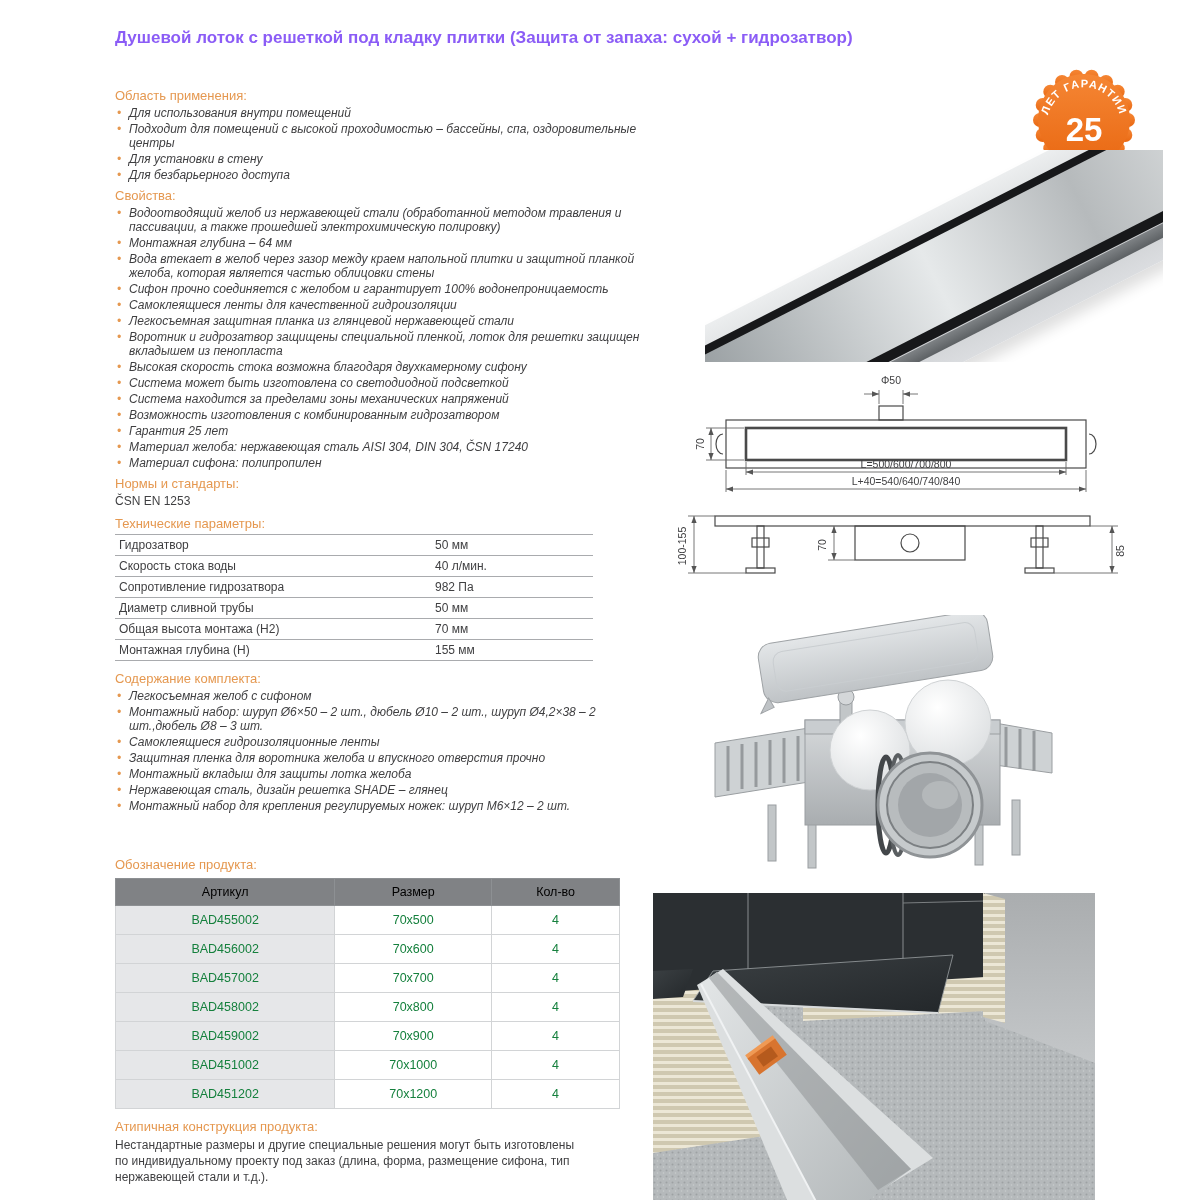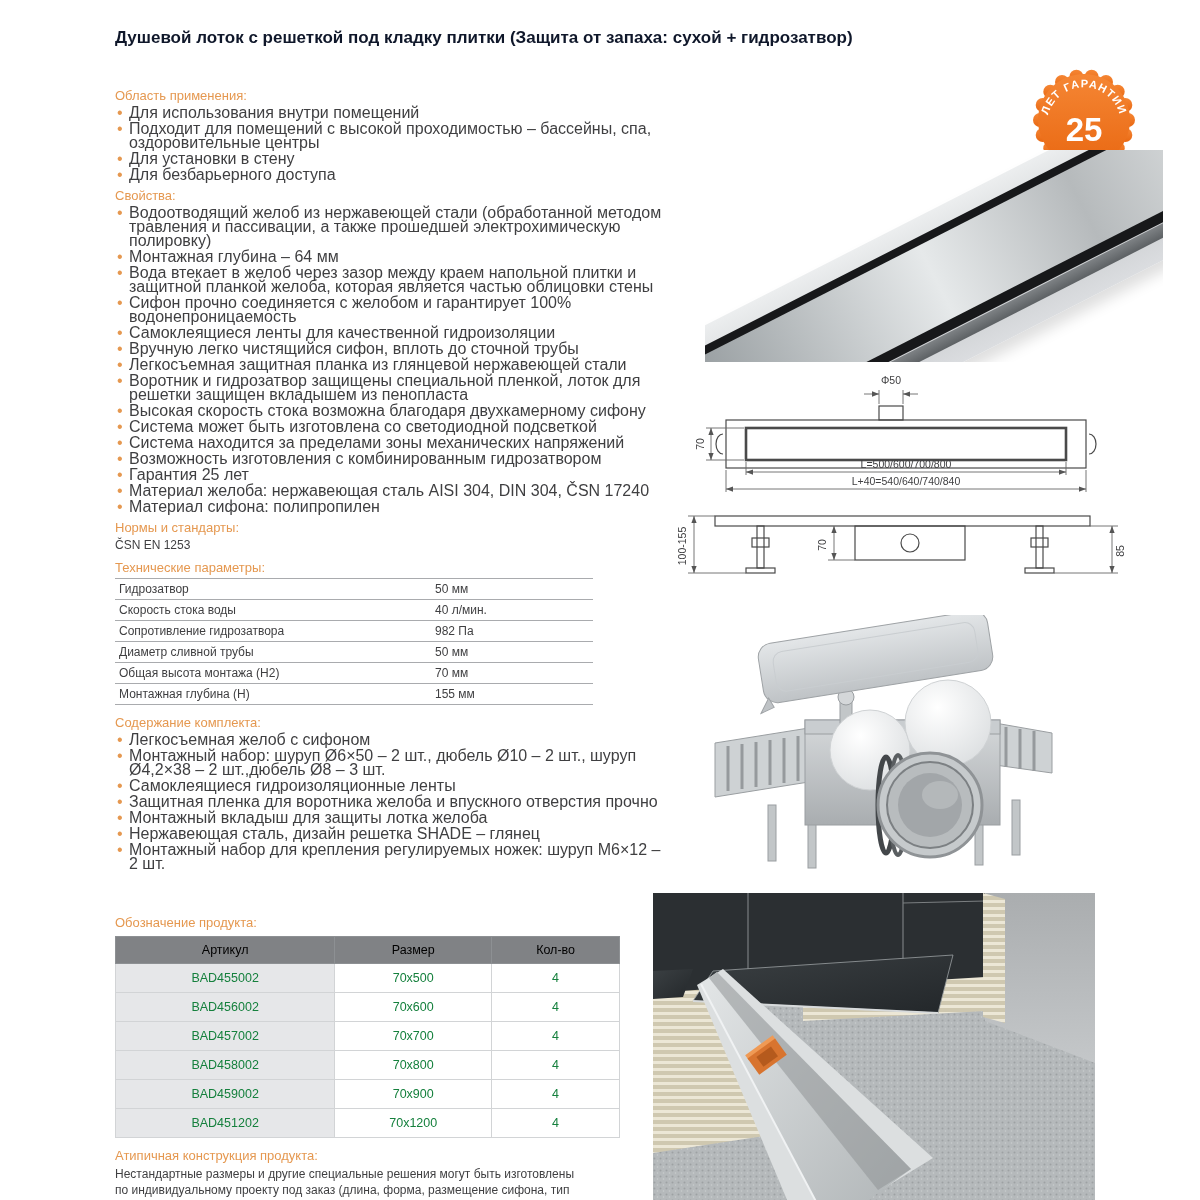--- a/index.html
+++ b/index.html
@@ -1,21 +1,21 @@
 <!DOCTYPE html>
 <html><head>
 <meta charset="utf-8">
 <style>
   html,body{margin:0;padding:0;background:#fff;}
   .page{position:relative;width:1200px;height:1200px;background:#fff;overflow:hidden;
         font-family:"Liberation Sans",sans-serif;color:#3f3f41;}
-  .title{position:absolute;left:115px;top:28px;width:980px;font-size:17px;font-weight:bold;color:#0f172a;}
+  .title{position:absolute;left:115px;top:28px;width:980px;font-size:17px;font-weight:bold;color:#8b5cf6;}
   .left-col{position:absolute;left:115px;top:88px;width:548px;}
   h3.sec{color:#e59850;font-size:13px;font-weight:normal;margin:0 0 3px 0;}
-  ul.blist{list-style:none;margin:0 0 6px 0;padding:0;font-size:16px;line-height:14px;}
+  ul.blist{list-style:none;margin:0 0 6px 0;padding:0;font-size:12px;line-height:14px;font-style:italic;}
   ul.blist li{position:relative;padding-left:14px;margin-bottom:2px;}
   ul.blist li::before{content:"•";position:absolute;left:2px;top:0;color:#e59850;}
   .std-value{font-size:12px;margin:0 0 8px 0;}
   .tech{width:478px;font-size:12px;border-top:1px solid #a9abae;margin:2px 0 10px 0;}
   .tech-row{display:flex;border-bottom:1px solid #a9abae;padding:3px 0 3px 4px;gap:16px;}
   .tech-label{flex:1;}
   .tech-value{width:158px;}
   .prod-wrap{margin-top:44px;}
   table.prod{border-collapse:collapse;width:505px;font-size:12.5px;text-align:center;margin-top:6px;}
   table.prod th{background:#808285;color:#000000;font-weight:normal;padding:6px 0;border:1px solid #8d9093;}
@@ -55,21 +55,20 @@
       <li>Для безбарьерного доступа</li>
     </ul>
 
     <h3 class="sec">Свойства:</h3>
     <ul class="blist">
       <li>Водоотводящий желоб из нержавеющей стали (обработанной методом травления и пассивации, а также прошедшей электрохимическую полировку)</li>
       <li>Монтажная глубина – 64 мм</li>
       <li>Вода втекает в желоб через зазор между краем напольной плитки и защитной планкой желоба, которая является частью облицовки стены</li>
       <li>Сифон прочно соединяется с желобом и гарантирует 100% водонепроницаемость</li>
       <li>Самоклеящиеся ленты для качественной гидроизоляции</li>
-      <li>Вручную легко чистящийся сифон, вплоть до сточной трубы</li>
       <li>Легкосъемная защитная планка из глянцевой нержавеющей стали</li>
       <li>Воротник и гидрозатвор защищены специальной пленкой, лоток для решетки защищен вкладышем из пенопласта</li>
       <li>Высокая скорость стока возможна благодаря двухкамерному сифону</li>
       <li>Система может быть изготовлена со светодиодной подсветкой</li>
       <li>Система находится за пределами зоны механических напряжений</li>
       <li>Возможность изготовления с комбинированным гидрозатвором</li>
       <li>Гарантия 25 лет</li>
       <li>Материал желоба: нержавеющая сталь AISI 304, DIN 304, ČSN 17240</li>
       <li>Материал сифона: полипропилен</li>
     </ul>
@@ -143,20 +142,25 @@
               <td>4</td>
             </tr>
           <tr>
               <td class="first">BAD458002</td>
               <td>70x800</td>
               <td>4</td>
             </tr>
           <tr>
               <td class="first">BAD459002</td>
               <td>70x900</td>
+              <td>4</td>
+            </tr>
+          <tr>
+              <td class="first">BAD451002</td>
+              <td>70x1000</td>
               <td>4</td>
             </tr>
           <tr>
               <td class="first">BAD451202</td>
               <td>70x1200</td>
               <td>4</td>
             </tr>
         </tbody>
       </table>
     </div>

